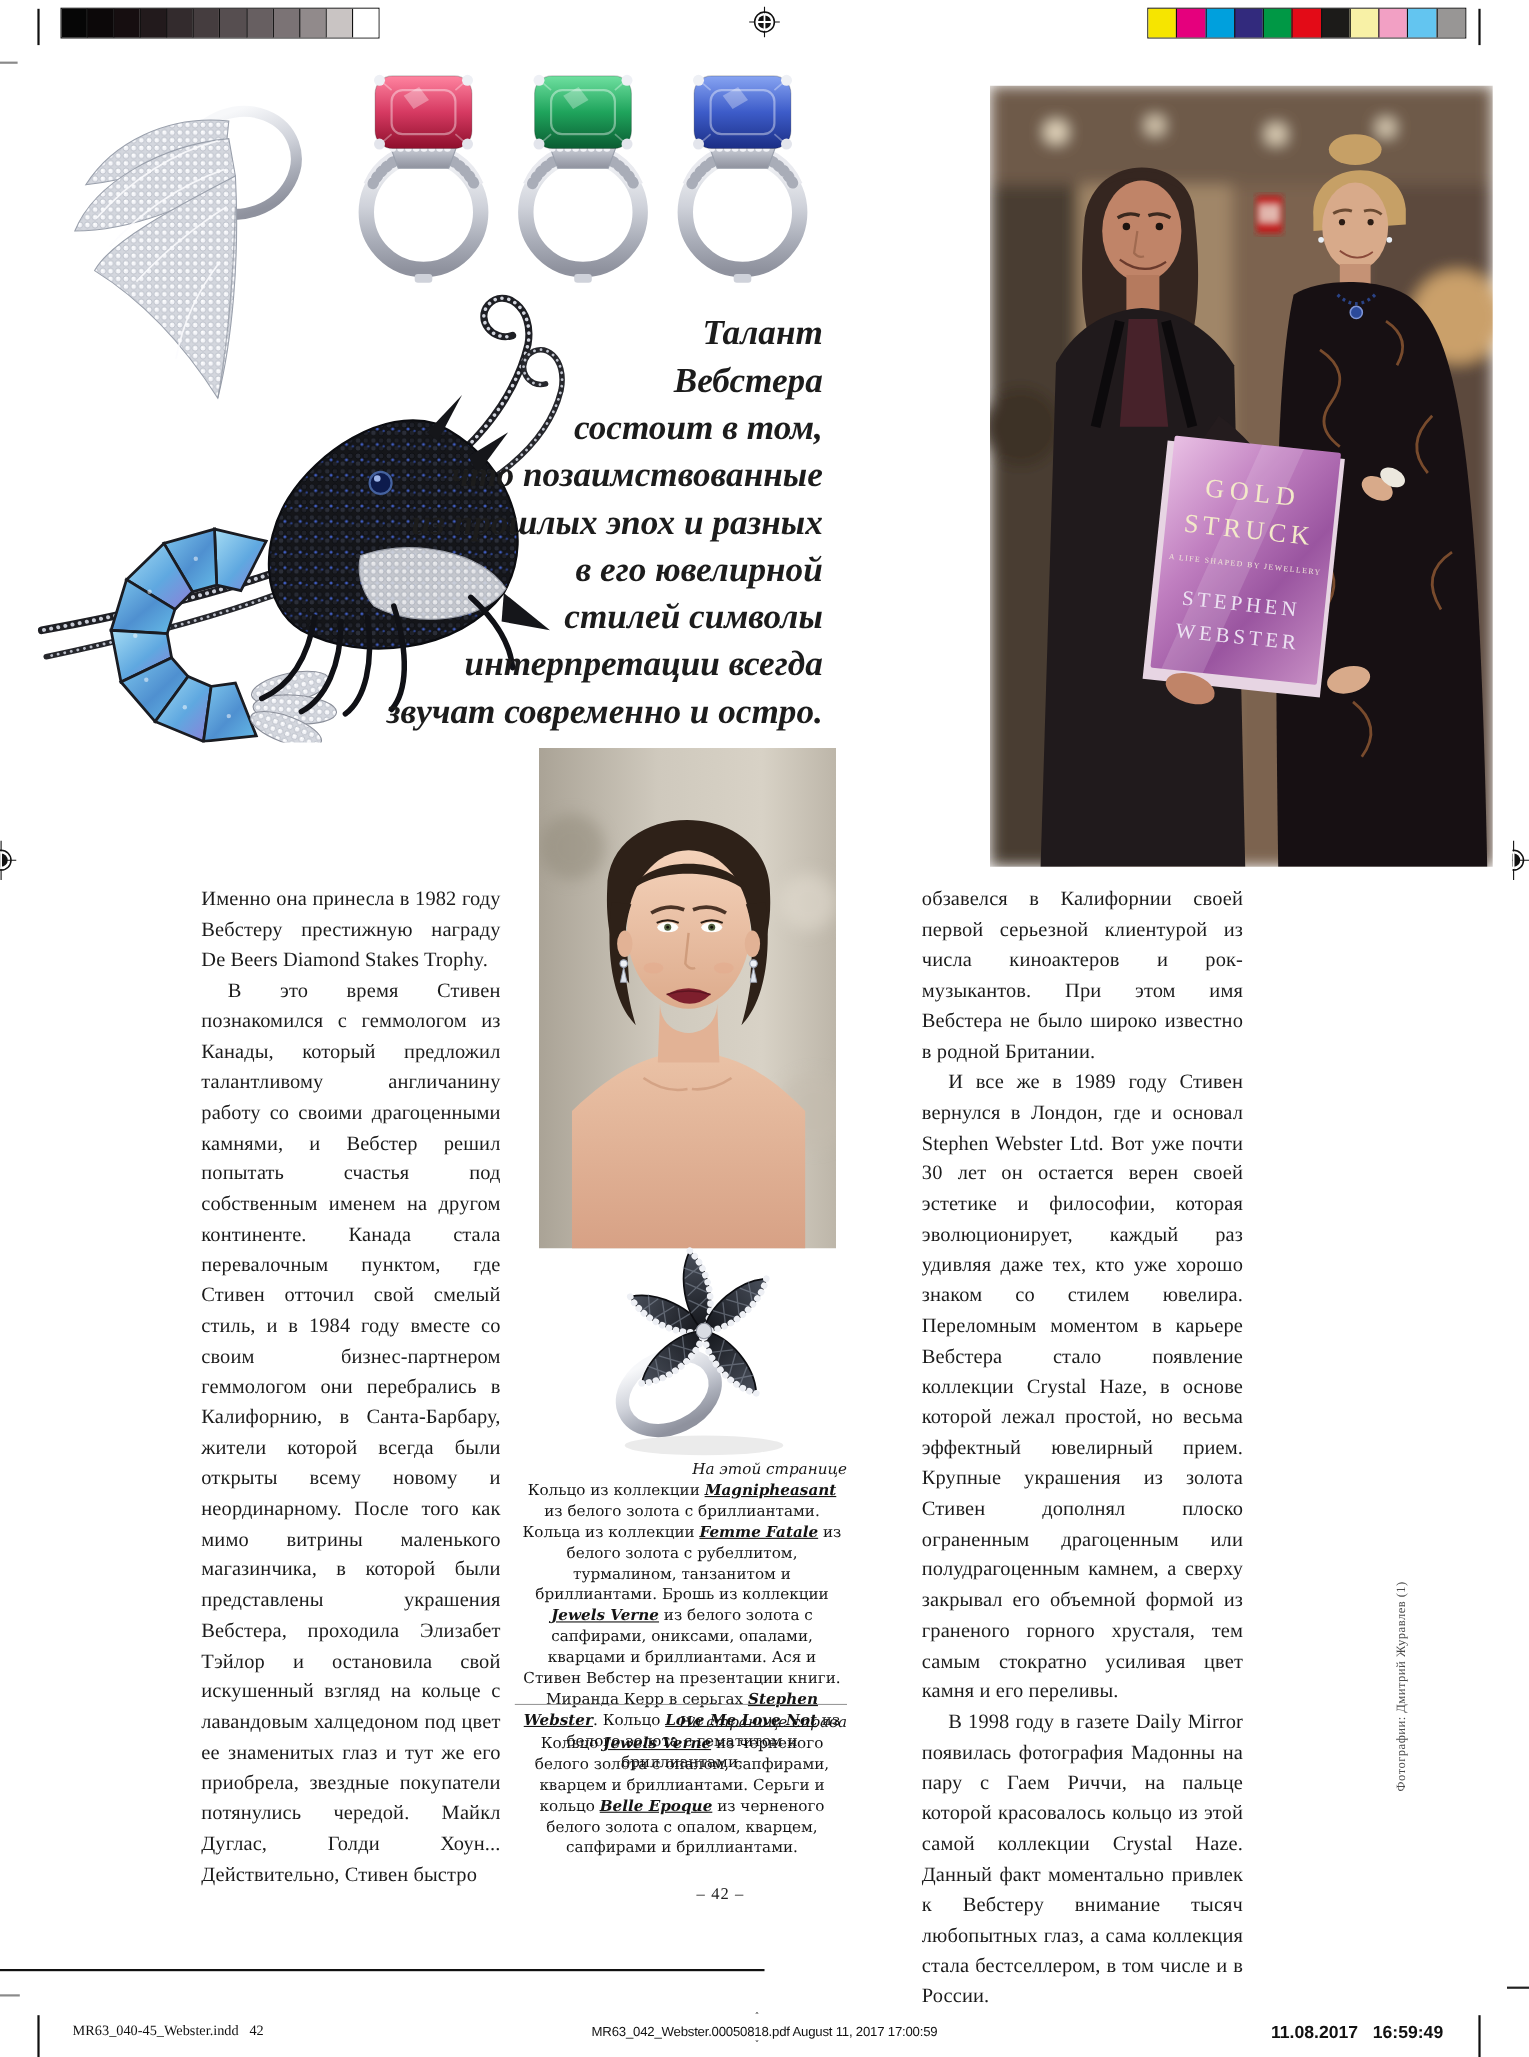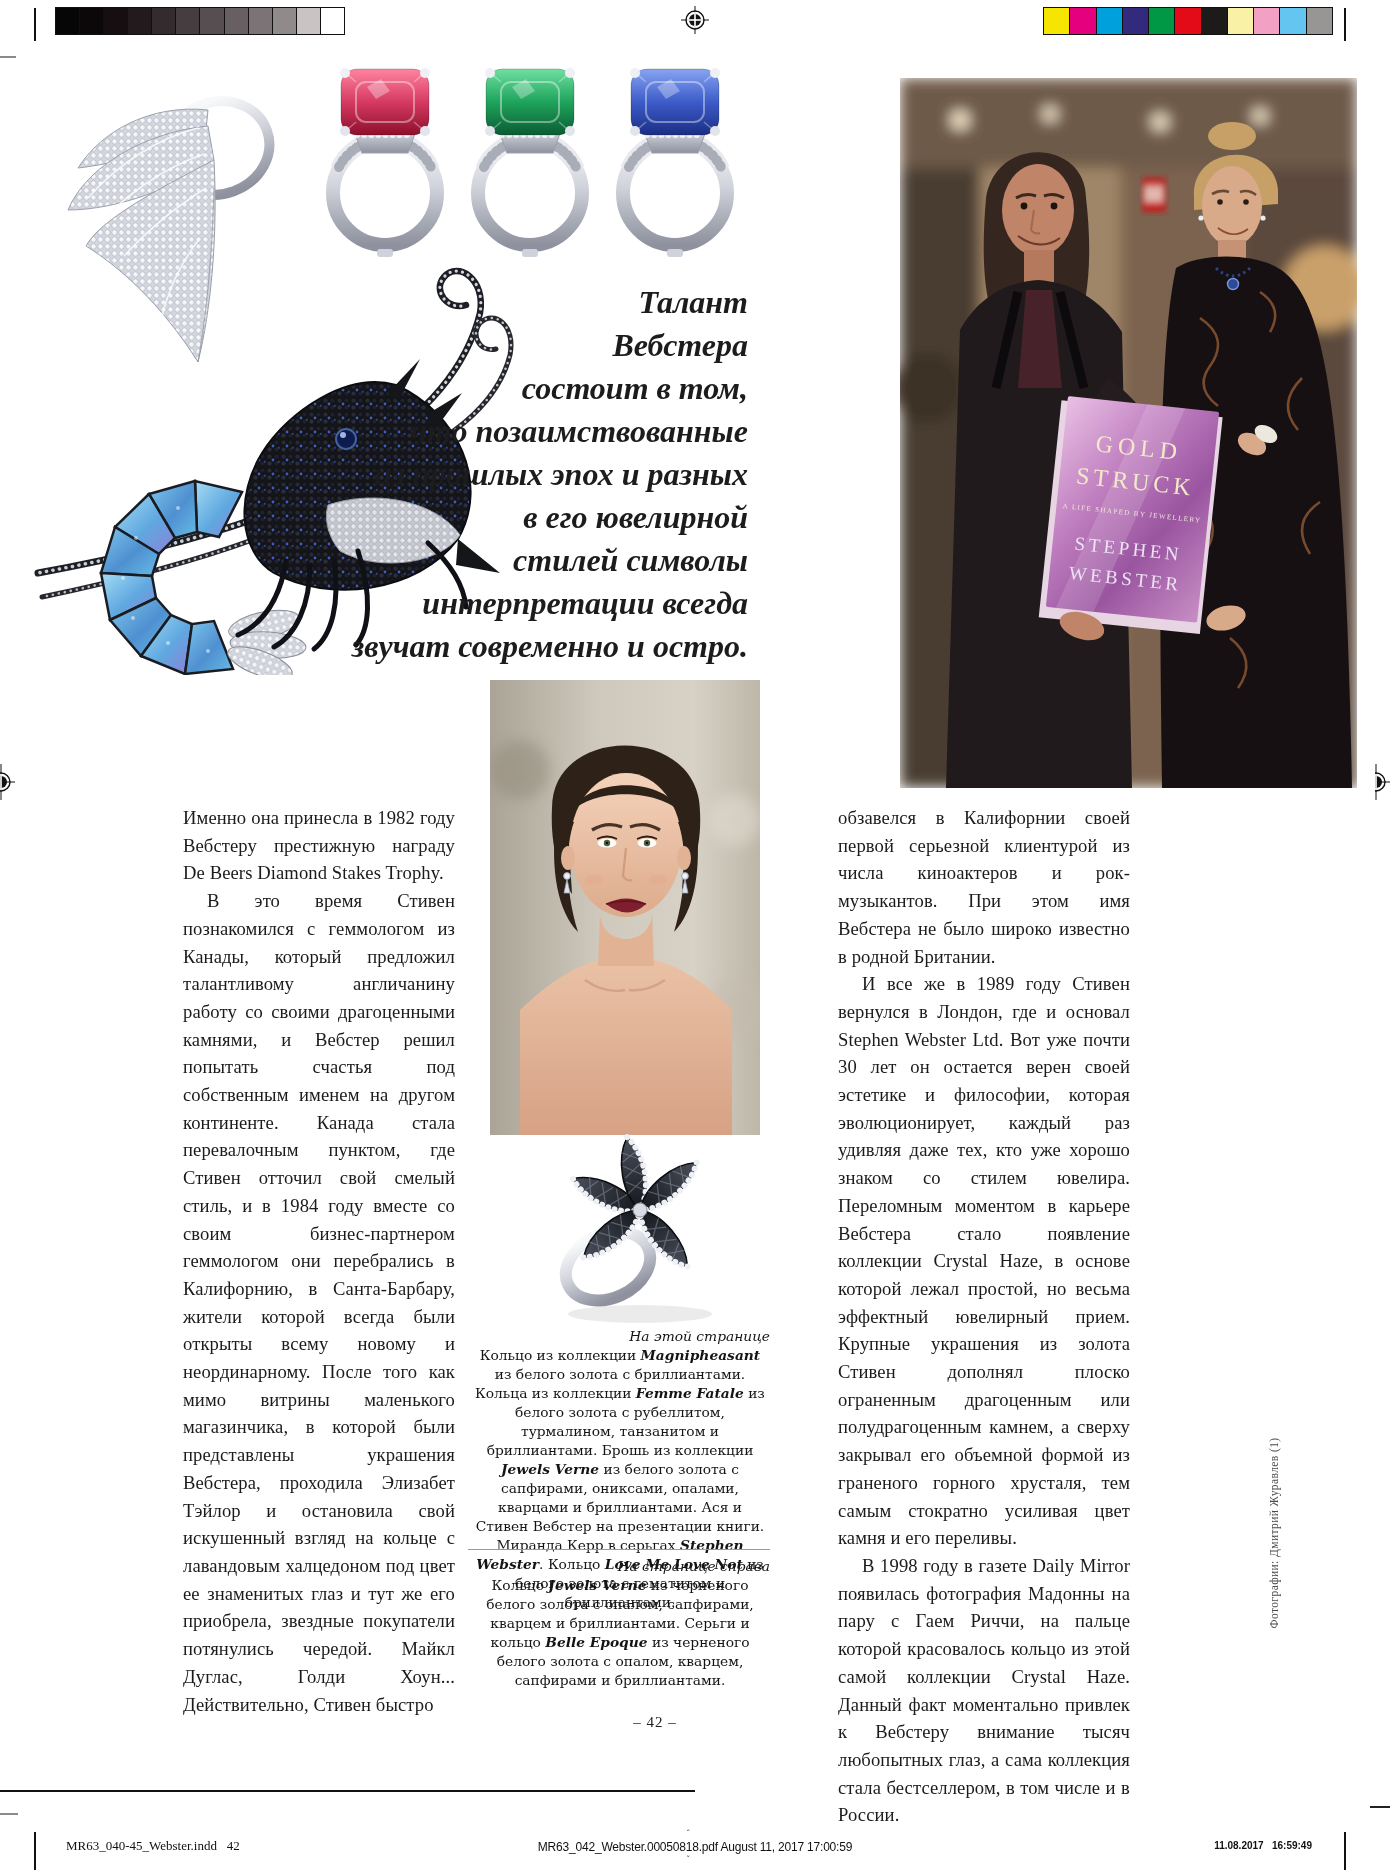--- a/index.html
+++ b/index.html
@@ -17,28 +17,28 @@
          font-size:32px;line-height:43px;color:#1c1c1c;font-weight:bold;}
   
   .bodycol{font-size:18.6px;line-height:27.7px;text-align:justify;color:#1b1b1b;
            letter-spacing:.1px;}
   .bodycol p{margin:0;}
   .bodycol p.ind{text-indent:24px;}
   
   .cap{left:470px;width:300px;font-family:"DejaVu Serif",serif;font-size:13.8px;
        line-height:19px;color:#141414;text-align:center;}
   .cap-head{font-style:italic;text-align:right;}
-  .bi{font-weight:bold;font-style:italic;}
+  .bi{font-weight:bold;font-style:italic;text-decoration:underline;}
   .divider{left:468px;width:302px;height:1px;background:#9a9a9a;}
   .pagenum{left:183px;top:1714px;width:944px;text-align:center;font-size:15px;
            letter-spacing:1px;color:#222;}
   
   .slug{font-size:13px;color:#111;white-space:pre;}
   .slug-center{font-family:"Liberation Sans",sans-serif;font-size:12px;letter-spacing:-.2px;}
-  .slug-right{font-family:"Liberation Sans",sans-serif;font-size:10px;font-weight:600;}
+  .slug-right{font-family:"Liberation Sans",sans-serif;font-size:16px;font-weight:600;}
   .tinymark{font-size:9px;color:#444;line-height:8px;font-family:"DejaVu Sans",sans-serif;}
   
   .credit{left:1140px;top:1526px;width:270px;height:14px;transform:rotate(-90deg);
           font-size:11.5px;letter-spacing:.4px;color:#4a4a4a;text-align:center;
           font-family:"Liberation Serif",serif;}
 </style>
 </head>
 <body>
 
 <div class="page">

